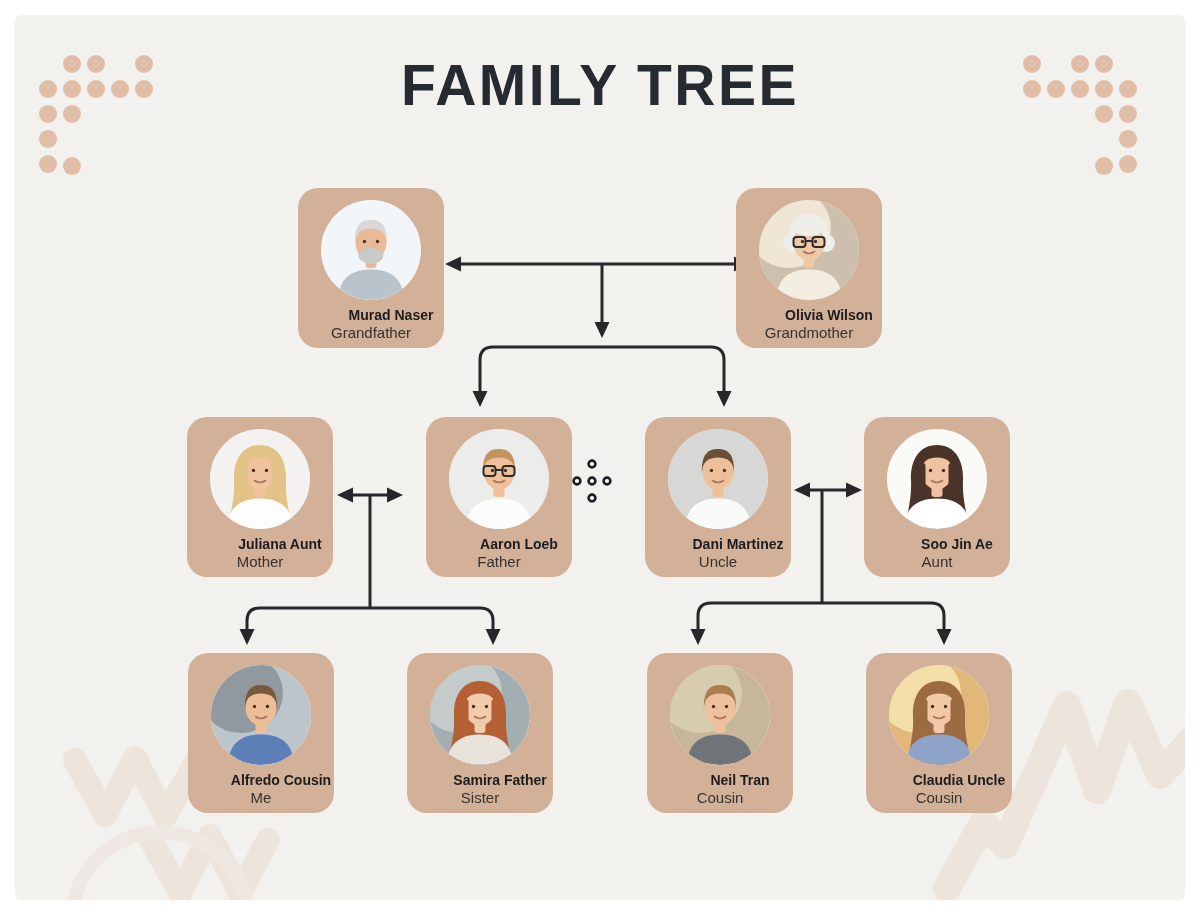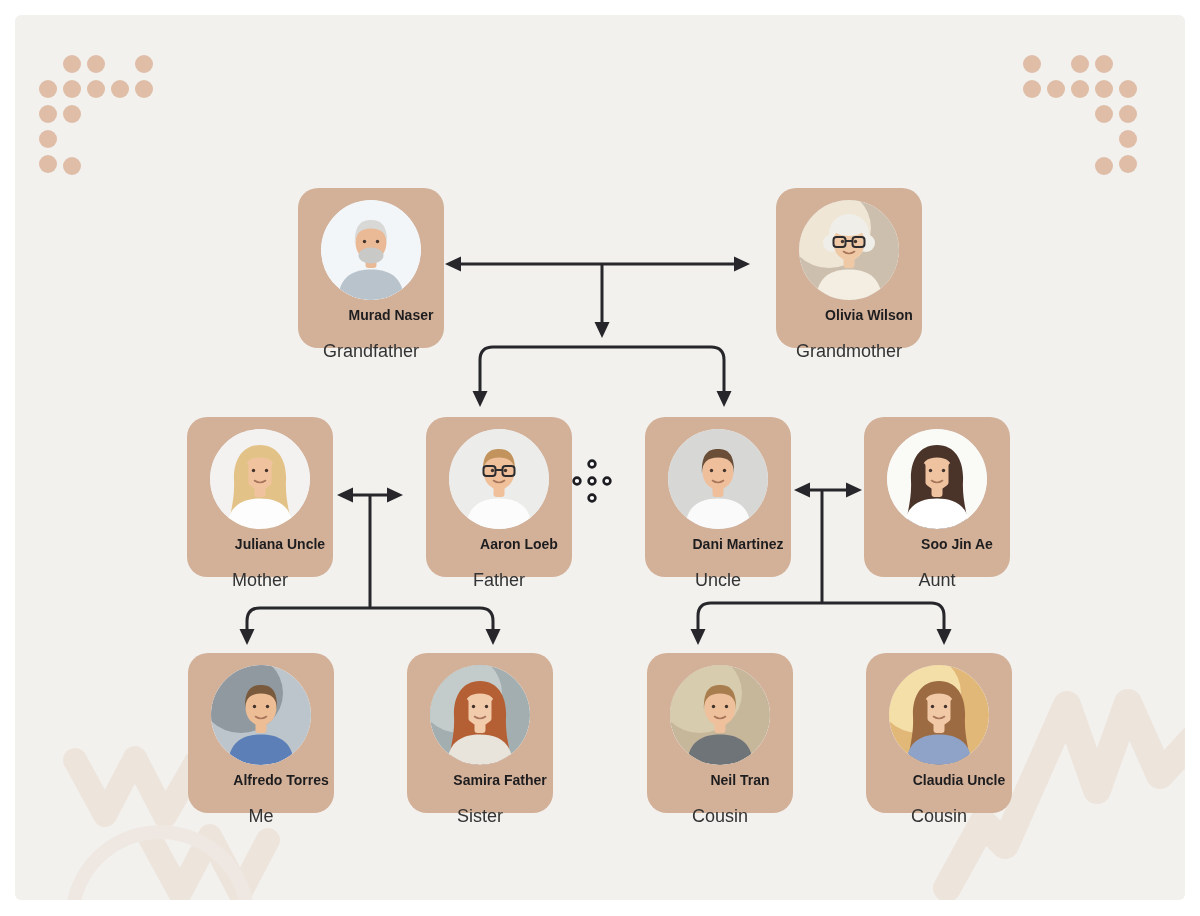--- a/index.html
+++ b/index.html
@@ -10,21 +10,21 @@
   .overlay{position:absolute;left:0;top:0;width:1200px;height:916px;pointer-events:none;}
   .title{position:absolute;left:0;top:54px;width:1200px;text-align:center;
          font-size:57px;font-weight:bold;letter-spacing:2.5px;color:var(--title-text,#262A31);
          line-height:1.1;}
   .card{position:absolute;width:146px;height:160px;background:var(--card-bg,#D3B098);
         border-radius:20px;display:flex;flex-direction:column;align-items:center;
         box-sizing:border-box;padding-top:12px;}
   .photo{width:100px;height:100px;border-radius:50%;overflow:hidden;flex:none;background:#eee;}
   .photo svg{width:100%;height:100%;display:block;}
   .name{margin-top:7px;font-size:14px;font-weight:bold;color:var(--name-text,#1D1D1F);line-height:17px;margin-left:40px;}
-  .relation{margin-top:19px;font-size:18px;color:var(--relation-text,#333);line-height:16px;}
+  .relation{margin-top:1px;font-size:15px;color:var(--relation-text,#333);line-height:16px;}
   .conn{stroke:var(--connector,#26262B);stroke-width:3;fill:none;stroke-linejoin:round;}
   .arrow{fill:var(--connector,#26262B);stroke:none;}
   .dot{fill:var(--dot-accent,#DFBDA7);}
   .scribble{stroke:var(--scribble,#EDE4DC);fill:none;stroke-linecap:round;stroke-linejoin:round;}
 </style>
 </head>
 <body>
 
 <div class="page">
   <div class="canvas"></div>
@@ -115,20 +115,21 @@
       <polygon class="arrow" points="862,490 846,482.5 846,497.5"></polygon>
     </g>
     <g>
       <line class="conn" x1="822" y1="490" x2="822" y2="603"></line>
       <path class="conn" d="M698,637 V616 Q698,603 711,603 H931 Q944,603 944,616 V637"></path>
       <polygon class="arrow" points="698,645 690.5,629 705.5,629"></polygon>
       <polygon class="arrow" points="944,645 936.5,629 951.5,629"></polygon>
     </g>
   </svg>
 
+  <div class="title">FAMILY TREE</div>
 
   <div class="card" style="left:298px;top:188px">
     <div class="photo">
         <svg viewBox="0 0 100 100" role="img">
           <defs>
             <clipPath id="avc0">
               <circle cx="50" cy="50" r="50"></circle>
             </clipPath>
           </defs>
           <g clip-path="url(#avc0)">
@@ -139,21 +140,21 @@
             <circle cx="43.5" cy="41.5" r="1.7" fill="#42332c"></circle>
             <circle cx="56.5" cy="41.5" r="1.7" fill="#42332c"></circle>
             <ellipse cx="50" cy="55.5" rx="12.5" ry="8" fill="#C9C9C7"></ellipse>
             <path d="M34,45 C33,24 41,20 50,20 C59,20 67,24 66,45 C66,33 60,28.5 50,28.5 C40,28.5 34,33 34,45 Z" fill="#D8D8D6"></path>
           </g>
         </svg>
       </div>
     <div class="name">Murad Naser</div>
     <div class="relation">Grandfather</div>
   </div>
-  <div class="card" style="left:776px;top:188px">
+  <div class="card" style="left:736px;top:188px">
     <div class="photo">
         <svg viewBox="0 0 100 100" role="img">
           <defs>
             <clipPath id="avc1">
               <circle cx="50" cy="50" r="50"></circle>
             </clipPath>
           </defs>
           <g clip-path="url(#avc1)">
             <rect width="100" height="100" fill="#CDBFAE"></rect>
             <ellipse cx="30" cy="28" rx="42" ry="40" fill="#EFE6D6"></ellipse>
@@ -194,21 +195,21 @@
             <ellipse cx="50" cy="42.5" rx="15.5" ry="18" fill="#F0C39E"></ellipse>
             <circle cx="43.5" cy="41.5" r="1.7" fill="#42332c"></circle>
             <circle cx="56.5" cy="41.5" r="1.7" fill="#42332c"></circle>
             <path d="M44.5,51.5 Q50,55.5 55.5,51.5" stroke="#a9765c" stroke-width="1.6" fill="none" stroke-linecap="round"></path>
             <path d="M34,45 C33,24 41,20 50,20 C59,20 67,24 66,45 C66,33 60,28.5 50,28.5 C40,28.5 34,33 34,45 Z" fill="#E3C287"></path>
             <rect x="32.5" y="34" width="6" height="30" rx="3" fill="#E3C287"></rect>
             <rect x="61.5" y="34" width="6" height="30" rx="3" fill="#E3C287"></rect>
           </g>
         </svg>
       </div>
-    <div class="name">Juliana Uncle</div>
+    <div class="name">Juliana Aunt</div>
     <div class="relation">Mother</div>
   </div>
   <div class="card" style="left:426px;top:417px">
     <div class="photo">
         <svg viewBox="0 0 100 100" role="img">
           <defs>
             <clipPath id="avc3">
               <circle cx="50" cy="50" r="50"></circle>
             </clipPath>
           </defs>
@@ -295,21 +296,21 @@
             <path d="M17,102 C17,76 33,69.5 50,69.5 C67,69.5 83,76 83,102 Z" fill="#5C7FB8"></path>
             <rect x="44.5" y="53" width="11" height="15" rx="3" fill="#EDBD96"></rect>
             <ellipse cx="50" cy="42.5" rx="15.5" ry="18" fill="#EDBD96"></ellipse>
             <circle cx="43.5" cy="41.5" r="1.7" fill="#42332c"></circle>
             <circle cx="56.5" cy="41.5" r="1.7" fill="#42332c"></circle>
             <path d="M44.5,51.5 Q50,55.5 55.5,51.5" stroke="#a9765c" stroke-width="1.6" fill="none" stroke-linecap="round"></path>
             <path d="M34,45 C33,24 41,20 50,20 C59,20 67,24 66,45 C66,33 60,28.5 50,28.5 C40,28.5 34,33 34,45 Z" fill="#7A5A3C"></path>
           </g>
         </svg>
       </div>
-    <div class="name">Alfredo Torres</div>
+    <div class="name">Alfredo Cousin</div>
     <div class="relation">Me</div>
   </div>
   <div class="card" style="left:407px;top:653px">
     <div class="photo">
         <svg viewBox="0 0 100 100" role="img">
           <defs>
             <clipPath id="avc7">
               <circle cx="50" cy="50" r="50"></circle>
             </clipPath>
           </defs>

